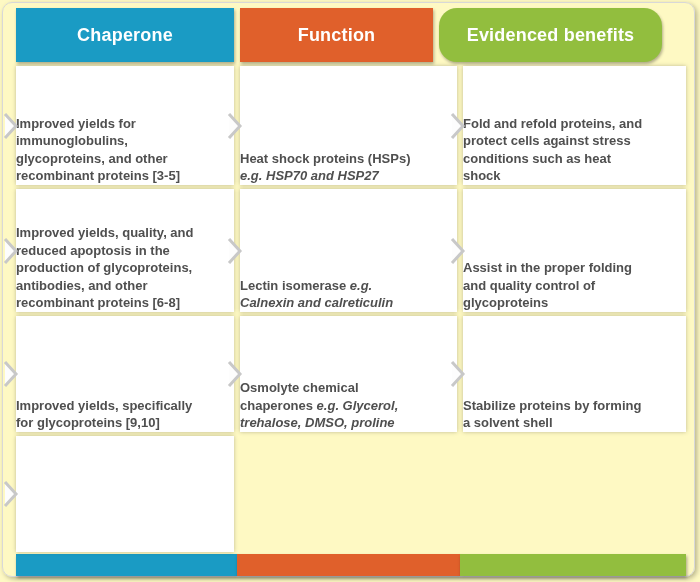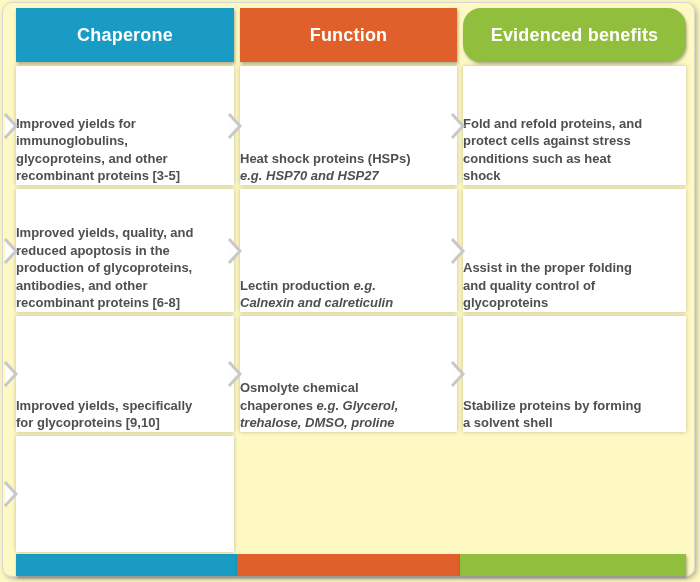--- a/index.html
+++ b/index.html
@@ -33,21 +33,21 @@
     display: flex;
     align-items: center;
     justify-content: center;
     color: #ffffff;
     font-size: 18px;
     font-weight: bold;
     letter-spacing: 0.2px;
     box-shadow: 1px 2px 3px rgba(0,0,0,0.3);
   }
   .hc-1 { width: 218px; background: #1a9bc4; }
-  .hc-2 { width: 217px; background: #e0602b; }
+  .hc-2 { width: 193px; background: #e0602b; }
   .hc-3 { width: 223px; background: #92be3e; border-radius: 18px; }
 
   .body-grid {
     margin-top: 4px;
     display: grid;
     grid-template-columns: 218px 217px 223px;
     grid-template-rows: 119px 123px 116px 116px;
     gap: 4px 6px;
   }
   .cell {
@@ -147,21 +147,21 @@
         </span>
         <span class="cell-text w3">Improved yields, quality, and reduced apoptosis in the production of glycoproteins, antibodies, and other recombinant proteins [6-8]</span>
       </div>
 
       <div class="cell">
         <span class="chevron">
           <svg width="16" height="30" viewBox="0 0 16 30">
               <path d="M2 3 L13 15 L2 27" fill="#fdfdfd" stroke="#c8c8c8" stroke-width="3" stroke-linejoin="miter"></path>
             </svg>
         </span>
-        <span class="cell-text w1"><span>Lectin production </span><span class="italic">e.g. Calnexin and calreticulin</span></span>
+        <span class="cell-text w1"><span>Lectin isomerase </span><span class="italic">e.g. Calnexin and calreticulin</span></span>
       </div>
       <div class="cell">
         <span class="chevron">
           <svg width="16" height="30" viewBox="0 0 16 30">
               <path d="M2 3 L13 15 L2 27" fill="#fdfdfd" stroke="#c8c8c8" stroke-width="3" stroke-linejoin="miter"></path>
             </svg>
         </span>
         <span class="cell-text w2">Assist in the proper folding and quality control of glycoproteins</span>
       </div>
       <div class="cell">

